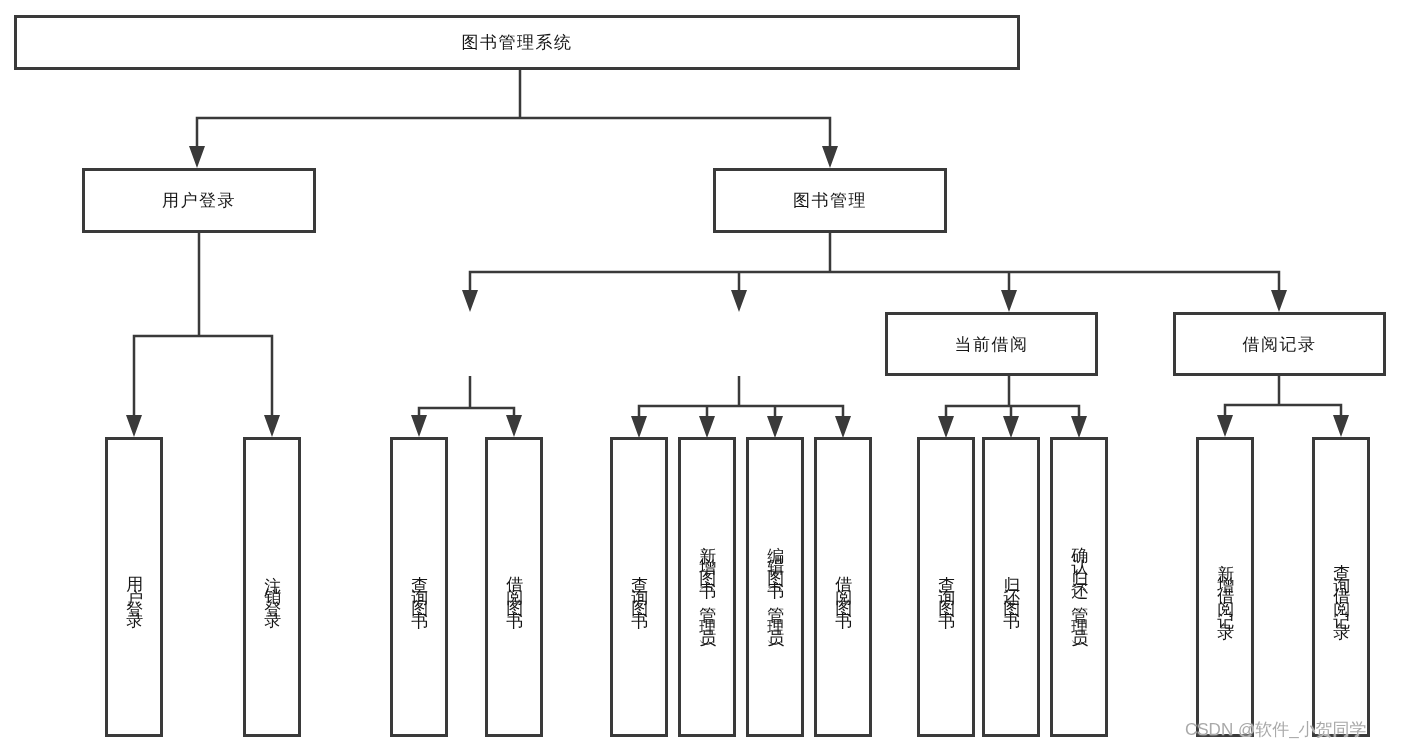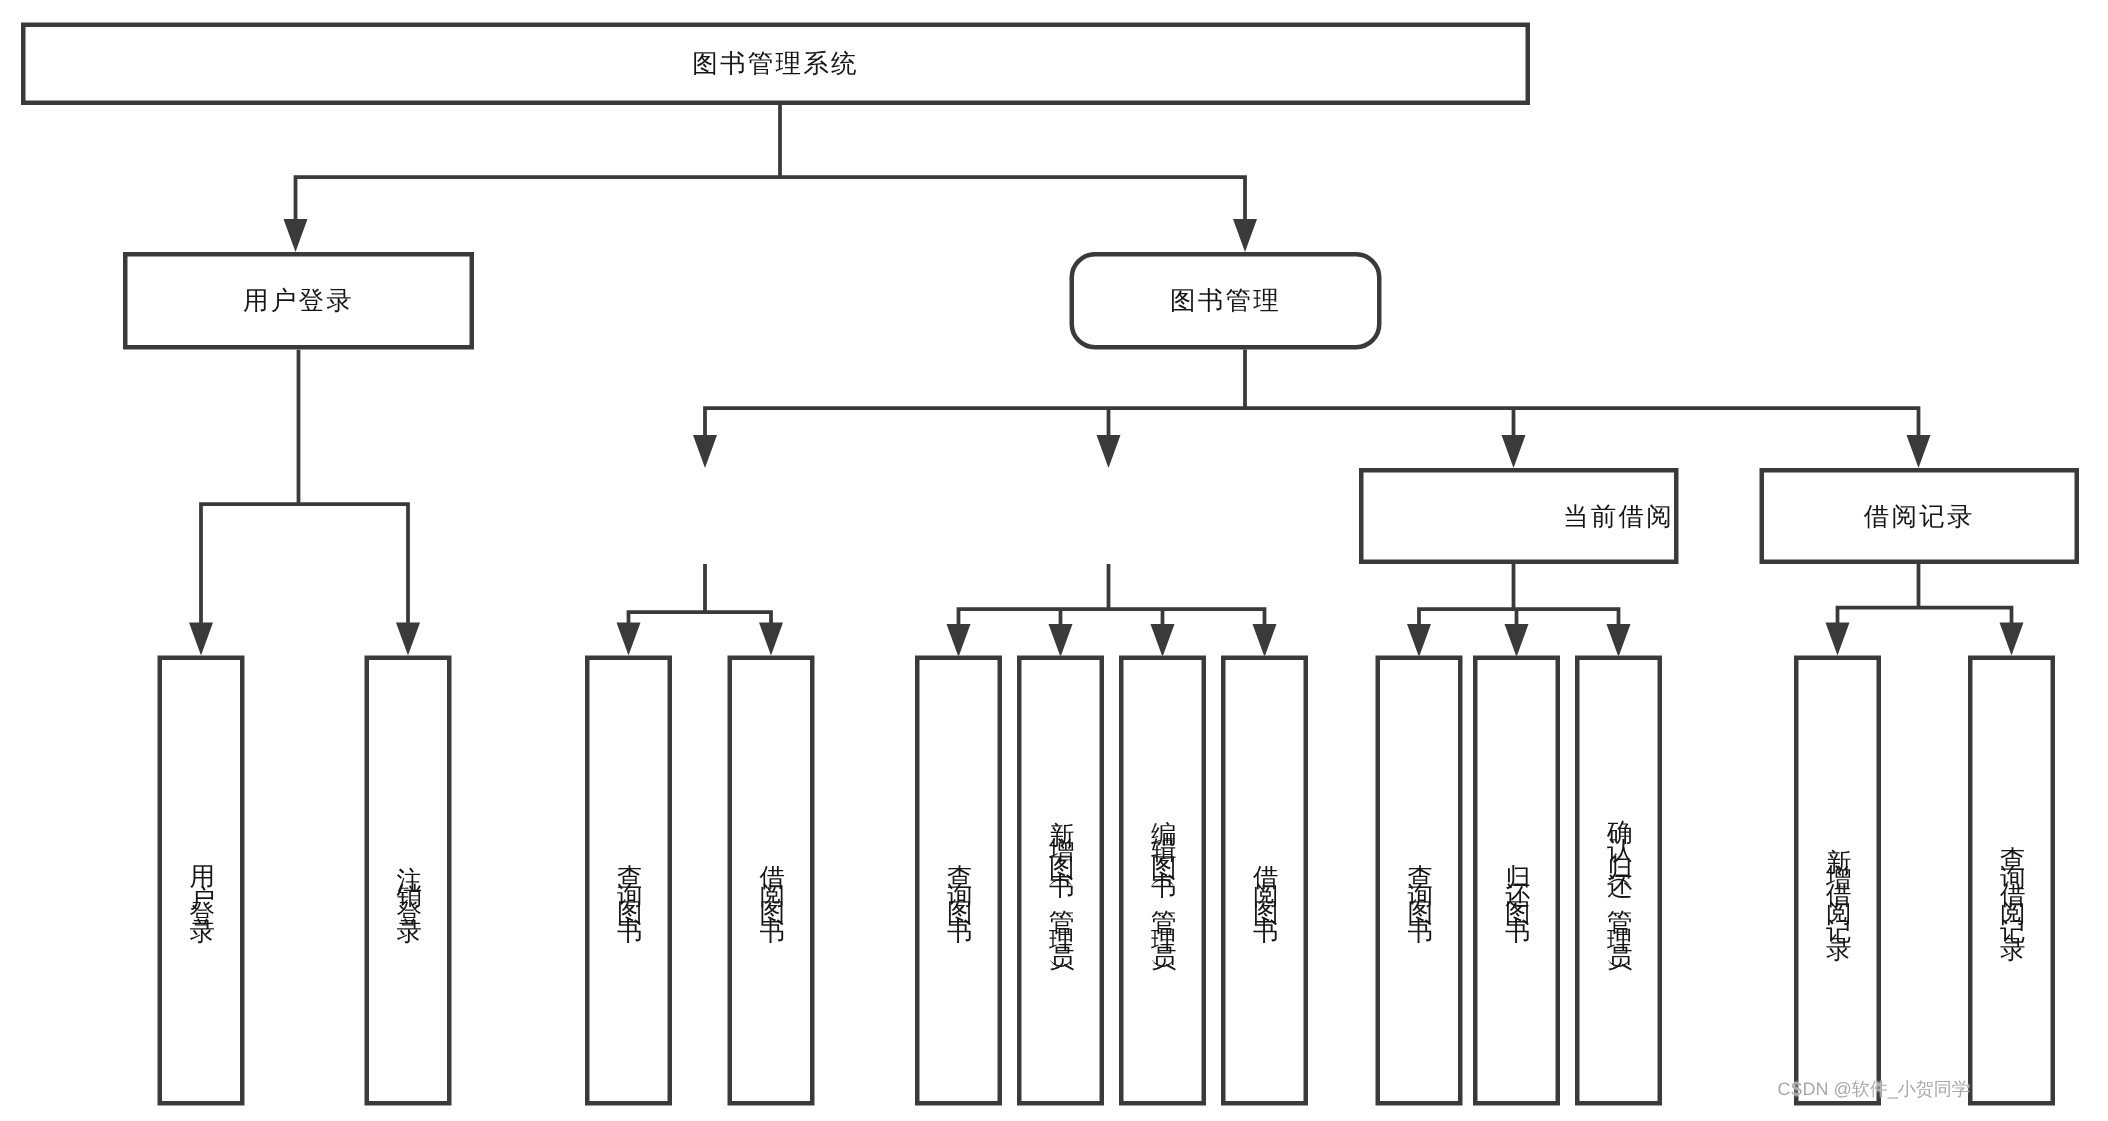--- a/index.html
+++ b/index.html
@@ -36,26 +36,26 @@
   .vnode span {
     writing-mode: vertical-rl;
     font-size: 17px;
     letter-spacing: 12px;
     line-height: 1.1;
   }
   
   .n-root   { left: 14px;  top: 15px;  width: 1006px; height: 55px; }
   
   .n-login  { left: 82px;  top: 168px; width: 234px;  height: 65px; }
-  .n-mgmt   { left: 713px; top: 168px; width: 208px;  height: 65px; border-radius: 17px; }
+  .n-mgmt   { left: 713px; top: 168px; width: 234px;  height: 65px; }
   
   .l3 { top: 312px; height: 64px; width: 213px; }
   .n-rec    { left: 363px; }
   .n-borrow { left: 633px; }
-  .n-cur    { left: 906px; justify-content: flex-end; }
+  .n-cur    { left: 885px; }
   .n-rec2   { left: 1173px; }
   
   .leaf { top: 437px; height: 300px; width: 58px; }
   .lf-1a { left: 105px; }
   .lf-1b { left: 243px; }
   .lf-2a { left: 390px; }
   .lf-2b { left: 485px; }
   .lf-3a { left: 610px; }
   .lf-3b { left: 678px; }
   .lf-3c { left: 746px; }
@@ -63,21 +63,21 @@
   .lf-4a { left: 917px; }
   .lf-4b { left: 982px; }
   .lf-4c { left: 1050px; }
   .lf-5a { left: 1196px; }
   .lf-5b { left: 1312px; }
   .watermark {
     position: absolute;
     left: 1185px;
     top: 718px;
     z-index: 3;
-    font-size: 12px;
+    font-size: 17px;
     color: #a9a9a9;
     text-shadow: 0 0 2px #ffffff, 0 0 1px #ffffff;
     white-space: nowrap;
   }
 </style>
 </head>
 <body>
 
 <div class="canvas">
 

